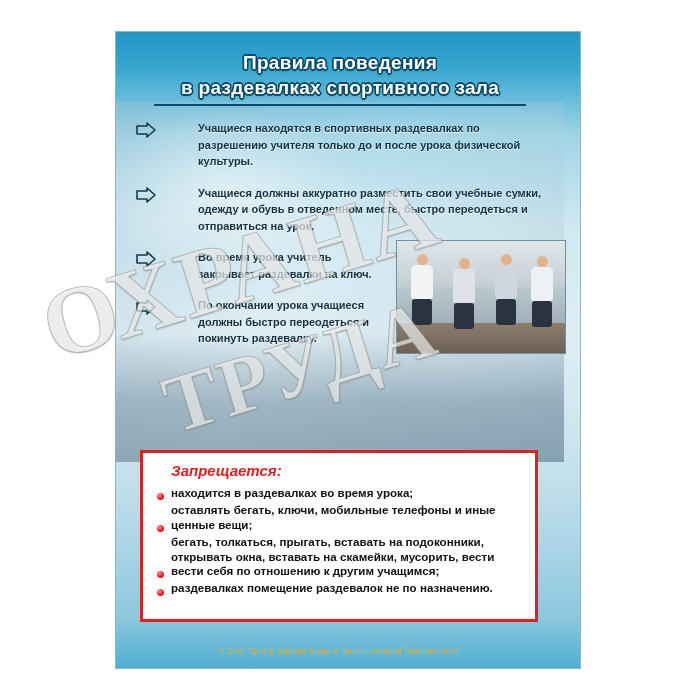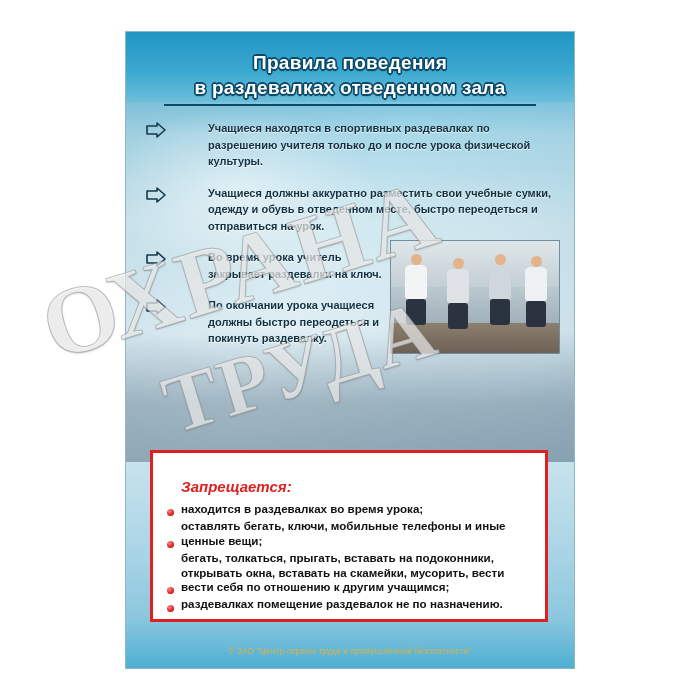--- a/index.html
+++ b/index.html
@@ -16,38 +16,39 @@
   #stage {
     position: relative;
     width: 700px;
     height: 700px;
     background: #ffffff;
   }
 
   
   #poster {
     position: absolute;
-    left: 126px;
+    left: 116px;
     top: 32px;
     width: 448px;
     height: 636px;
     background:
       linear-gradient(180deg,
         #2196c4 0%,
         #3aa8d0 6%,
         #9fd4e6 16%,
         #cfe8f0 30%,
         #dfeef4 48%,
         #cfe6ef 62%,
         #bfdeea 72%,
         #a9d4e6 82%,
         #8cc7de 92%,
         #4fafd2 100%);
     box-shadow: 0 0 0 1px #8fb8c6;
     overflow: hidden;
+    padding-left: 16px;
   }
   
   #photo-haze {
     position: absolute;
     left: 0; top: 70px;
     width: 448px; height: 360px;
     background:
       radial-gradient(ellipse 200px 120px at 25% 25%, rgba(255,255,255,0.55), rgba(255,255,255,0) 70%),
       radial-gradient(ellipse 160px 180px at 78% 55%, rgba(215,232,240,0.65), rgba(215,232,240,0) 70%),
       linear-gradient(120deg, rgba(160,195,210,0.35), rgba(235,245,250,0.15) 45%, rgba(150,185,205,0.35));
@@ -163,21 +164,21 @@
     background: #ffffff;
     border: 3px solid #e02020;
     box-sizing: border-box;
     padding: 9px 12px 8px 14px;
   }
   #forbidden-title {
     color: #e02020;
     font-weight: bold;
     font-style: italic;
     font-size: 15px;
-    margin: 16px 0 7px 14px;
+    margin: 0 0 7px 14px;
   }
   .forb-item {
     display: flex;
     align-items: flex-end;
     margin-bottom: 3px;
   }
   .forb-bullet {
     flex: 0 0 auto;
     width: 7px; height: 7px;
     border-radius: 50%;
@@ -238,21 +239,21 @@
 
 <div id="stage">
 
   <div id="poster">
 
     <div id="photo-haze"></div>
     <div id="photo-band"></div>
 
     <div id="title-block">
       <div class="title-line">Правила поведения</div>
-      <div class="title-line">в раздевалках отведенном зала</div>
+      <div class="title-line">в раздевалках спортивного зала</div>
       <div id="title-underline"></div>
     </div>
 
     <div id="rules">
 
       <div class="rule">
         <span class="arrow-icon">
           <svg width="20" height="16" viewBox="0 0 20 16">
             <path d="M1 4 H11 V1 L19 8 L11 15 V12 H1 Z" fill="none" stroke="#143a4c" stroke-width="1.6" stroke-linejoin="round"></path>
           </svg>

